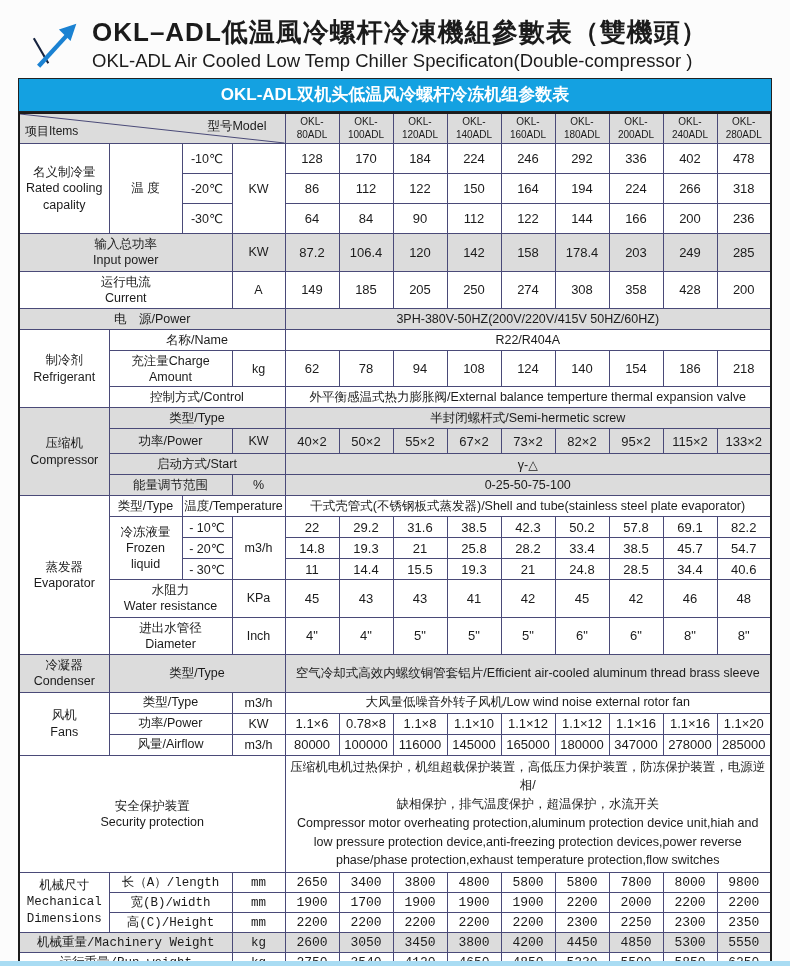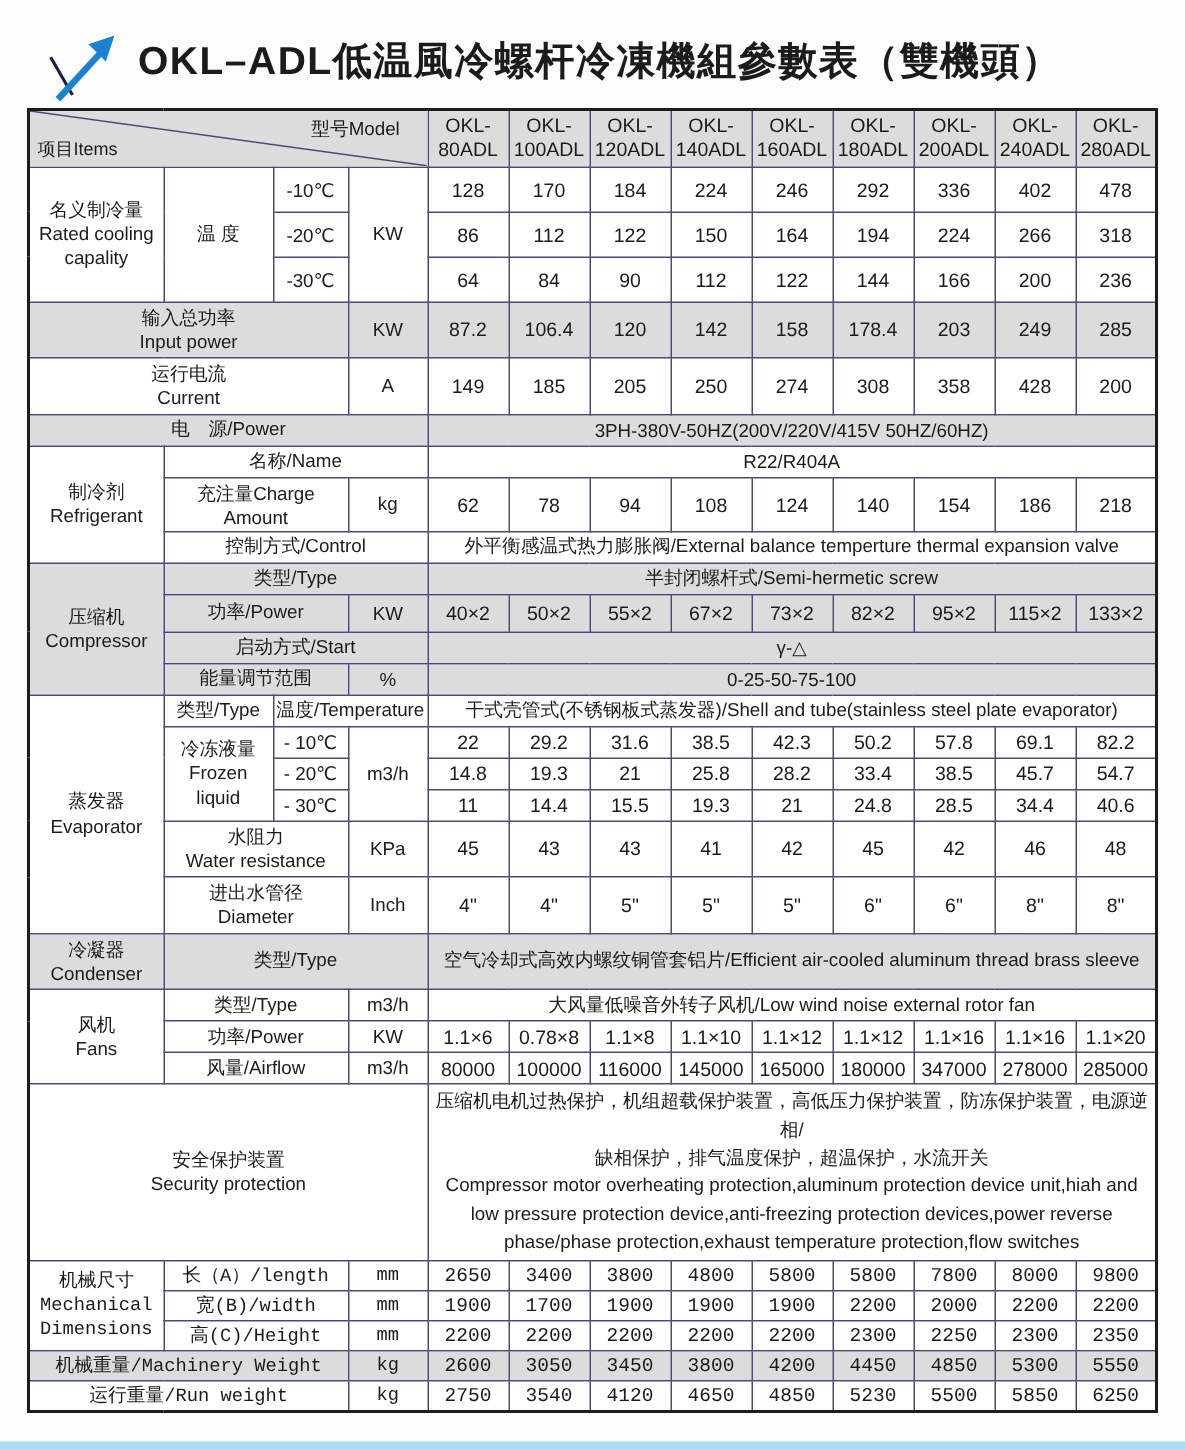--- a/index.html
+++ b/index.html
@@ -1,40 +1,40 @@
 <!DOCTYPE html>
 <html style="--banner-blue: #14a1e1; --row-gray: #dcdcdc; --border: #4a4a78; --bottom-strip: #a9dcf3; --logo-blue: #1b82d2; --logo-dark: #16233f;"><head>
 <meta charset="utf-8">
 <style>
   html,body { margin:0; padding:0; background:#fcfcfc; }
   body { width:790px; font-family:"Liberation Sans","DejaVu Sans",sans-serif; color:#1b1b1b; }
   .page { position:relative; width:790px; height:966px; overflow:hidden; background:#fcfcfc; }
 
   
-  .header-block { display:flex; align-items:center; padding:8px 0 0 28px; }
+  .header-block { display:flex; align-items:flex-end; padding:8px 0 0 28px; }
   .logo { width:58px; height:58px; flex:0 0 auto; margin-top:6px; }
   .titles { margin-left:6px; }
   .title-cn { font-size:26px; font-weight:bold; letter-spacing:1px; line-height:1.25; }
   .title-en { font-size:18.5px; line-height:1.2; margin-top:1px; }
 
   
   .banner { margin:6px 0 0 18px; width:754px; box-sizing:border-box; border:1px solid #222;
             background:var(--banner-blue,#14a1e1); color:#fff; text-align:center;
             font-size:17px; font-weight:bold; padding:4px 0 5px 0; }
 
   
   table.spec { margin-left:18px; width:754px; border-collapse:collapse; table-layout:fixed;
                background:#fff; font-size:12.5px; border:2px solid #1c1c1c; }
   table.spec td, table.spec th { border:1px solid var(--border,#4a4a78); text-align:center;
                vertical-align:middle; padding:2px 1px; height:20px; font-weight:normal;
                overflow:hidden; }
   tr.g > td, tr.g > th { background:var(--row-gray,#dcdcdc); }
   .lbl { white-space:pre-line; line-height:1.3; }
   .num { font-size:13px; }
-  .model-cell { white-space:pre-line; line-height:1.25; font-size:13px; padding:3px 0; }
+  .model-cell { white-space:pre-line; line-height:1.25; font-size:10px; padding:3px 0; }
   .security-text { text-align:left; white-space:pre-line; padding:6px 9px; line-height:1.5; }
   tr.rh25 > td { height:25px; }
   tr.rh17 > td { height:16px; padding:1px;font-family:Liberation Mono, monospace; }
   tr.rh19 > td { height:18px; padding:1px; }
 
   
   th.corner { position:relative; height:32px; padding:0; }
   th.corner svg { position:absolute; left:0; top:0; width:100%; height:100%; }
   .corner-items { position:absolute; left:5px; bottom:3px; font-size:12px; }
   .corner-model { position:absolute; right:18px; top:4px; font-size:12.5px; }
@@ -50,23 +50,25 @@
   <div class="header-block">
     <div class="logo">
       <svg viewBox="0 0 60 58" width="58" height="58">
         <line x1="6" y1="24" x2="21" y2="50" stroke="#16233f" stroke-width="2.2"></line>
         <line x1="11" y1="53" x2="44" y2="17" stroke="#1b82d2" stroke-width="4.5"></line>
         <polygon points="50,9 32,15 44,27" fill="#1b82d2"></polygon>
       </svg>
     </div>
     <div class="titles">
       <div class="title-cn">OKL–ADL低温風冷螺杆冷凍機組參數表（雙機頭）</div>
+      <div class="title-en">OKL-ADL Air Cooled Low Temp Chiller Specificaton(Double-compressor )</div>
     </div>
   </div>
 
+  <div class="banner">OKL-ADL双机头低温风冷螺杆冷冻机组参数表</div>
 
   <table class="spec">
     <colgroup>
         <col style="width:90px">
         <col style="width:73px">
         <col style="width:50px">
         <col style="width:53px">
       </colgroup>
 
     <tbody>

